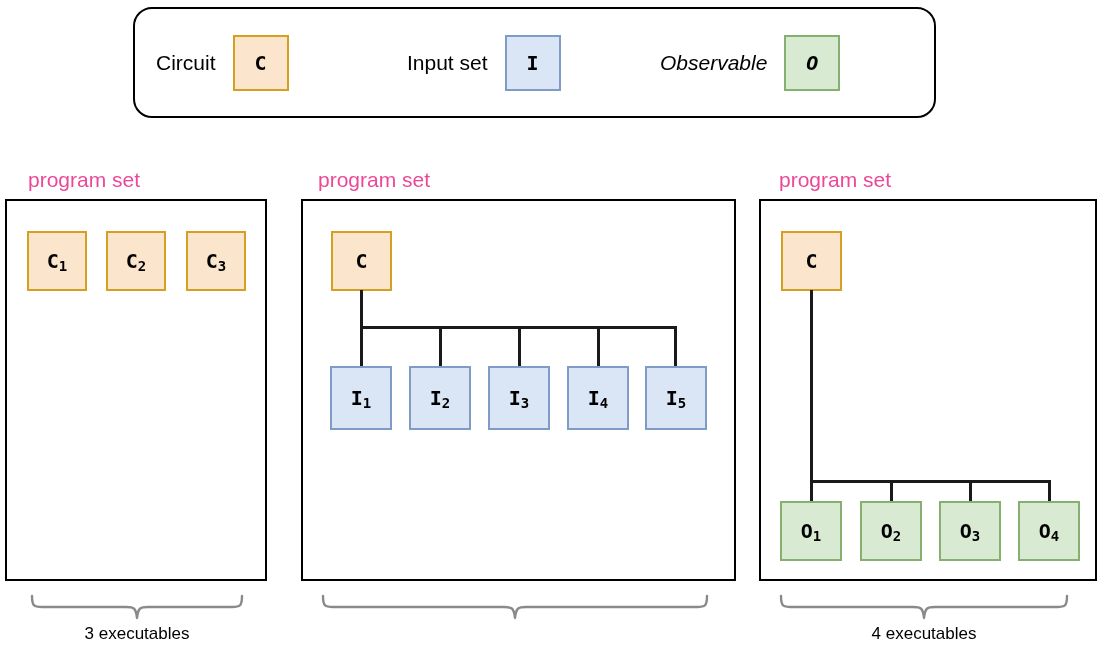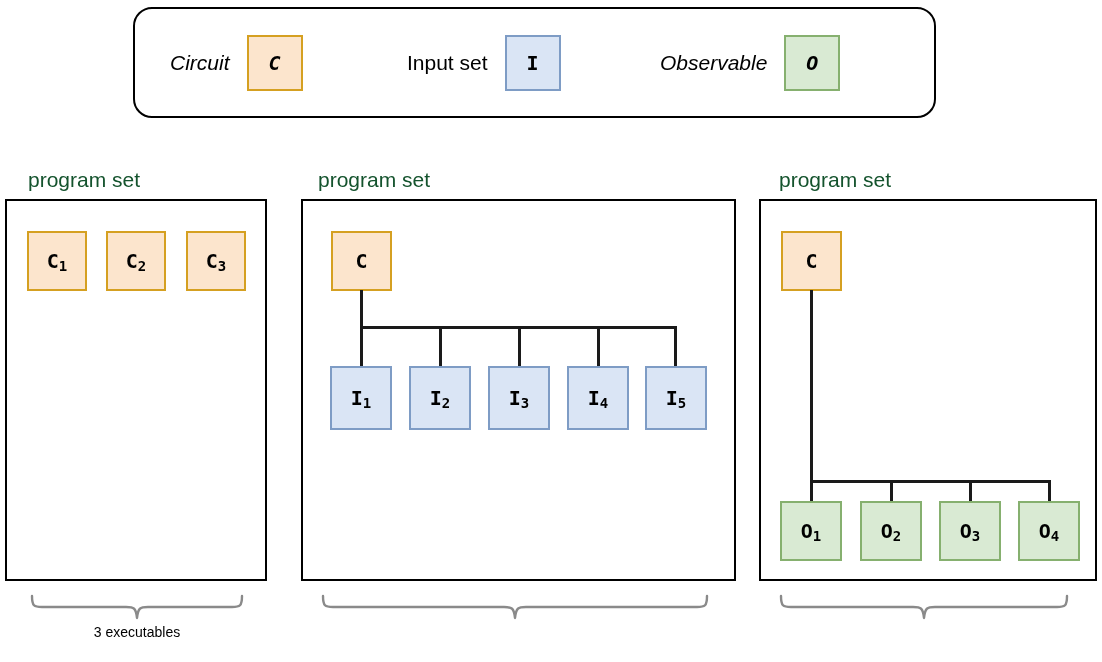--- a/index.html
+++ b/index.html
@@ -28,21 +28,21 @@
     box-sizing: border-box;
     background: #ffffff;
   }
   .legend-item {
     display: flex;
     align-items: center;
     position: absolute;
     top: 50%;
     transform: translateY(-50%);
   }
-  .legend-item.item0 { left: 35px; font-style: italic; }
+  .legend-item.item0 { left: 21px; }
   .legend-item.item1 { left: 272px; }
   .legend-item.item2 { left: 525px; font-style: italic; }
   .legend-label {
     font-size: 21px;
     color: #000000;
     white-space: nowrap;
     margin-right: 17px;
   }
 
   
@@ -69,21 +69,21 @@
     position: relative;
     top: 5px;
     left: 0px;
     font-weight: bold;
   }
 
   
   .panel-title {
     position: absolute;
     font-size: 21px;
-    color: #14532d;
+    color: #ec4899;
     white-space: nowrap;
   }
   .panel {
     position: absolute;
     border: 2.5px solid #000000;
     box-sizing: border-box;
     background: #ffffff;
   }
 
   
@@ -107,21 +107,21 @@
   .line-h { height: 3px; }
 
   
   .brace {
     position: absolute;
     height: 26px;
   }
   .brace svg { display: block; }
   .exec-label {
     position: absolute;
-    font-size: 14px;
+    font-size: 17px;
     color: #000000;
     text-align: center;
     white-space: nowrap;
   }
 </style>
 </head>
 <body>
 
 <div id="canvas">
 
@@ -243,14 +243,15 @@
     <svg width="388" height="26" viewBox="0 0 388 26" fill="none" xmlns="http://www.w3.org/2000/svg" aria-hidden="true">
       <path d="M2,2 C2,12 4,13 12,13 L183,13 C191,13 193,14 194,24 C195,14 197,13 205,13 L376,13 C384,13 386,12 386,2" stroke="#8a8a8a" stroke-width="2.4" fill="none" stroke-linecap="round" stroke-linejoin="round"></path>
     </svg>
   </div>
 
   <div class="brace" style="left:779px; top:594px; width:290px;">
     <svg width="290" height="26" viewBox="0 0 290 26" fill="none" xmlns="http://www.w3.org/2000/svg" aria-hidden="true">
       <path d="M2,2 C2,12 4,13 12,13 L134,13 C142,13 144,14 145,24 C146,14 148,13 156,13 L278,13 C286,13 288,12 288,2" stroke="#8a8a8a" stroke-width="2.4" fill="none" stroke-linecap="round" stroke-linejoin="round"></path>
     </svg>
   </div>
+  <div class="exec-label" style="left:779px; top:624px; width:290px;">4 executables</div>
 
 </div>
 
 </body></html>

